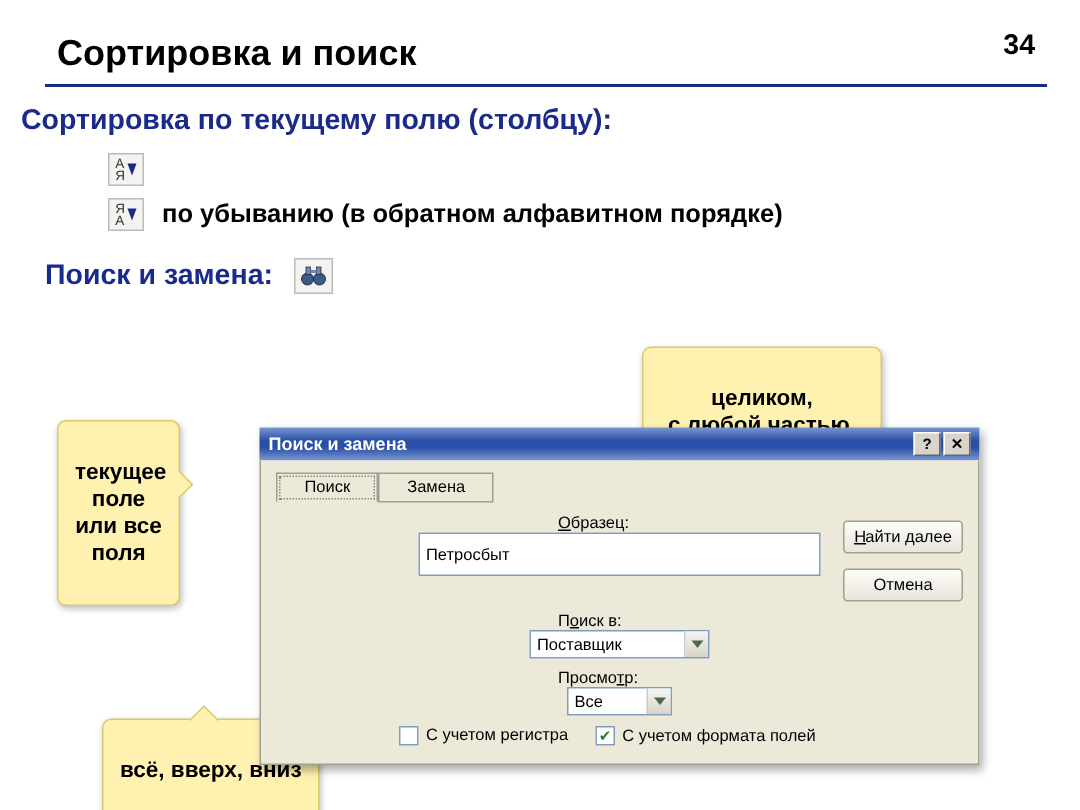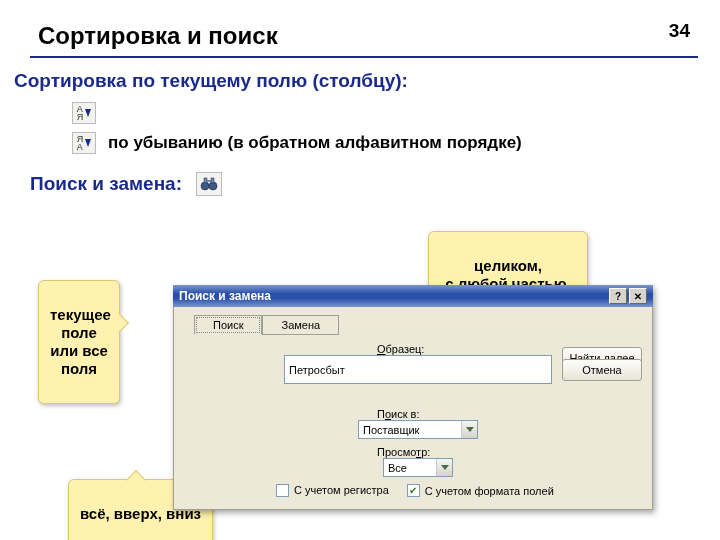--- a/index.html
+++ b/index.html
@@ -137,21 +137,21 @@
     border-right-color:#666; border-bottom-color:#666;
     margin-left: 2px;
     font-size: 10px;
     display:flex; align-items:center; justify-content:center;
     color:#000;
   }
   .dlg-body {
     background: #ece9d8;
     border: 1px solid #a0a090;
     border-top: none;
-    padding: 8px 10px 12px 20px;
+    padding: 8px 10px 12px 10px;
     position: relative;
     min-height: 170px;
   }
   .tabs {
     display: flex;
     gap: 0;
     margin-bottom: 8px;
   }
   .tab {
     padding: 3px 18px;
@@ -232,21 +232,21 @@
     height: 22px;
     background: linear-gradient(#fdfdfb, #e8e5d8);
     border: 1px solid #a0a090;
     border-radius: 3px;
     font-size: 11px;
     display: flex;
     align-items: center;
     justify-content: center;
   }
   .btn1 { top: 40px; }
-  .btn2 { top: 52px; }
+  .btn2 { top: 72px; }
   .checks-row {
     display: flex;
     align-items: center;
     gap: 18px;
     margin-left: 82px;
     margin-top: 6px;
     font-size: 11px;
   }
 </style>
 </head>

